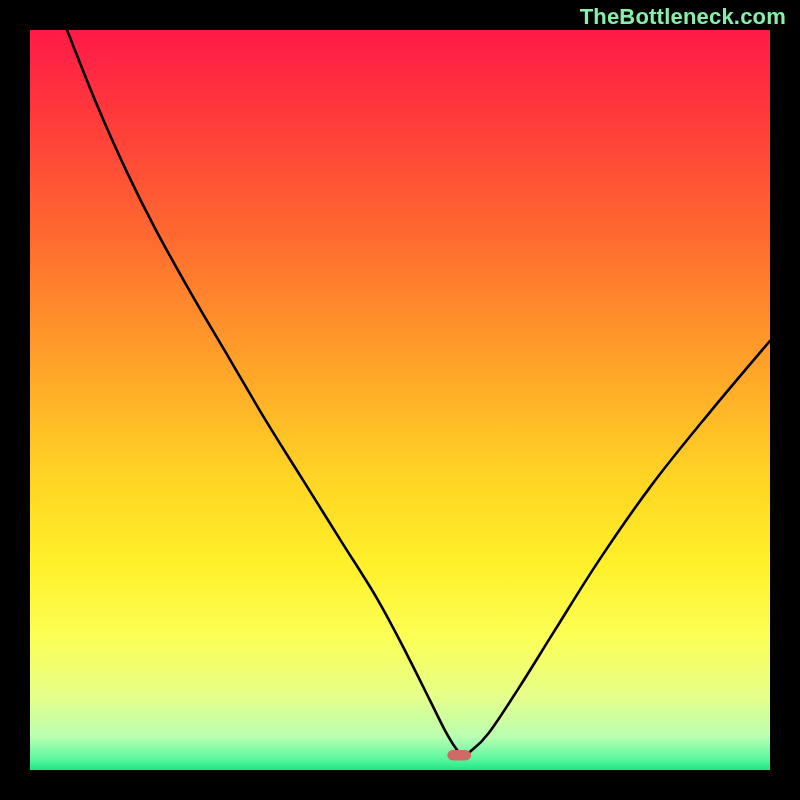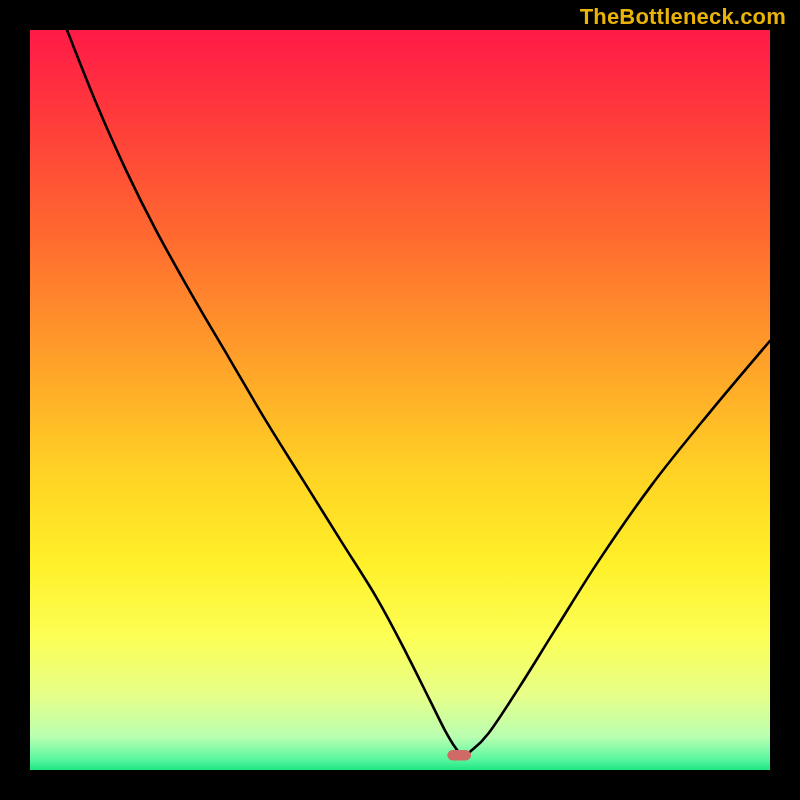--- a/index.html
+++ b/index.html
@@ -14,21 +14,21 @@
   .frame {
     position: relative;
     width: 800px;
     height: 800px;
     background: #000;
   }
   .watermark {
     position: absolute;
     top: 4px;
     right: 14px;
-    color: #eab308;
+    color: #86efac;
     font-size: 22px;
     font-weight: 600;
     letter-spacing: 0.2px;
     z-index: 20;
     user-select: none;
   }
   .plot {
     position: absolute;
     left: 30px;
     top: 30px;

